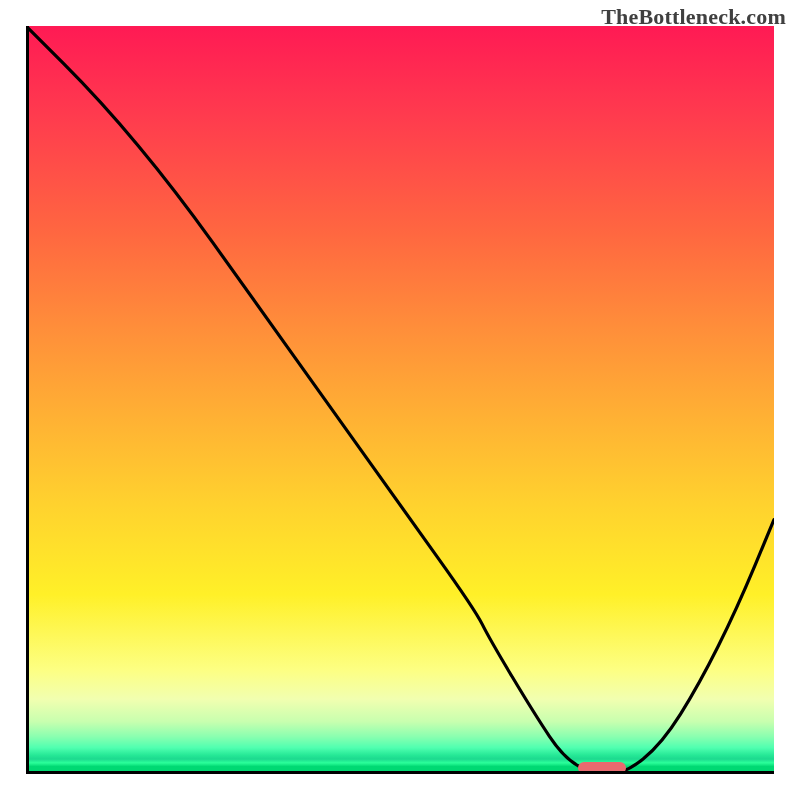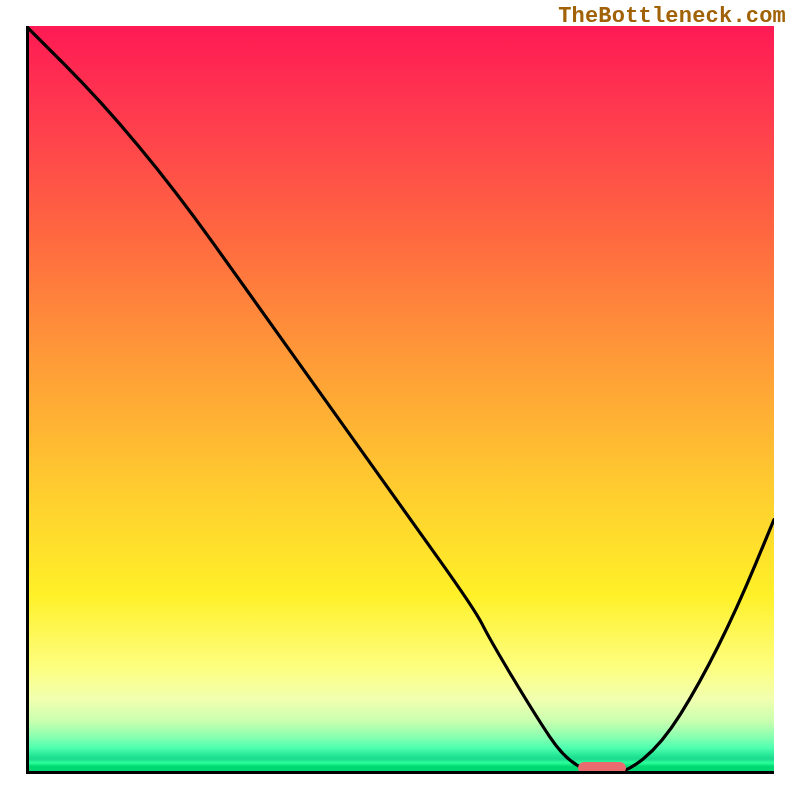--- a/index.html
+++ b/index.html
@@ -83,24 +83,24 @@
   }
   .marker {
     position: absolute;
     background: #e96a6f;
     border-radius: 999px;
   }
   .watermark {
     position: absolute;
     top: 4px;
     right: 14px;
-    font-family: Liberation Mono, monospace;
+    font-family: Liberation Serif, serif;
     font-size: 22px;
     font-weight: 600;
-    color: #a16207;
+    color: #404040;
     letter-spacing: 0.2px;
     user-select: none;
   }
 </style>
 </head>
 <body>
 
 <div class="container">
 
   <div class="watermark">TheBottleneck.com</div>

